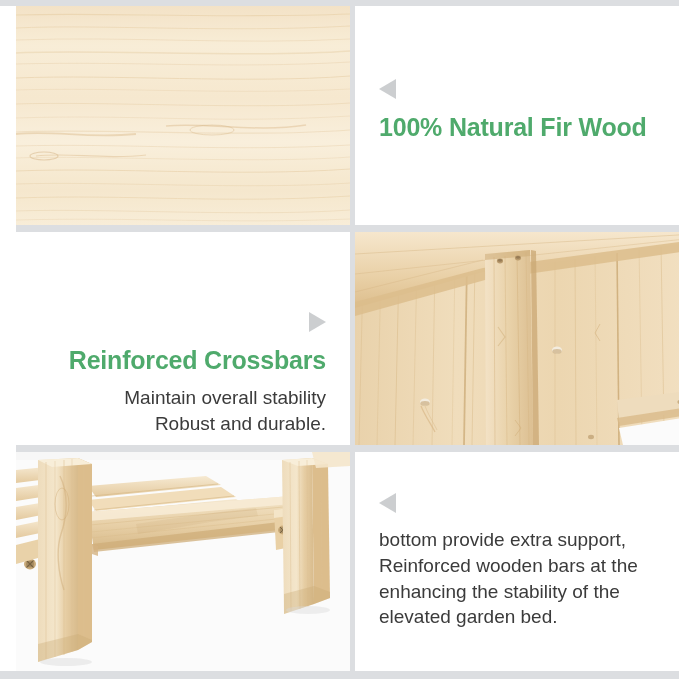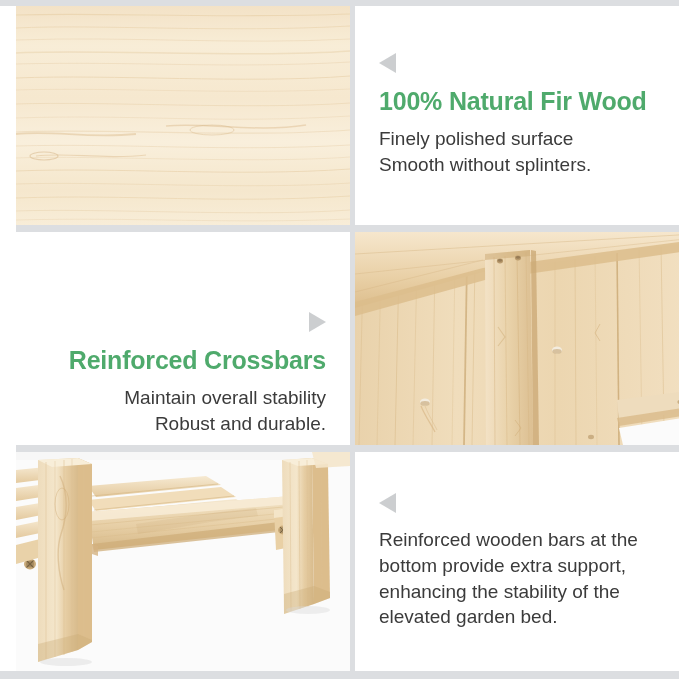--- a/index.html
+++ b/index.html
@@ -141,24 +141,20 @@
         </svg>
       </div>
     </div>
 
     <div class="gutter-v"></div>
 
     <div class="cell">
       <div class="text-panel align-left">
         <div class="tri left"></div>
         <h2 class="headline">100% Natural Fir Wood</h2>
-        <p class="body-text">
-          <span class="ln">Finely polished surface</span>
-          <span class="ln">Smooth without splinters.</span>
-        </p>
       </div>
     </div>
 
     <div class="gutter-h"></div>
 
     <div class="cell">
       <div class="text-panel align-right">
         <div class="tri right"></div>
         <h2 class="headline">Reinforced Crossbars</h2>
         <p class="body-text">
@@ -375,22 +371,22 @@
         </svg>
       </div>
     </div>
 
     <div class="gutter-v"></div>
 
     <div class="cell">
       <div class="text-panel align-left">
         <div class="tri left"></div>
         <p class="body-text">
+          <span class="ln">bottom provide extra support,</span>
           <span class="ln">Reinforced wooden bars at the</span>
-          <span class="ln">bottom provide extra support,</span>
           <span class="ln">enhancing the stability of the</span>
           <span class="ln">elevated garden bed.</span>
         </p>
       </div>
     </div>
 
   </div>
 </div>
 
 </body></html>

